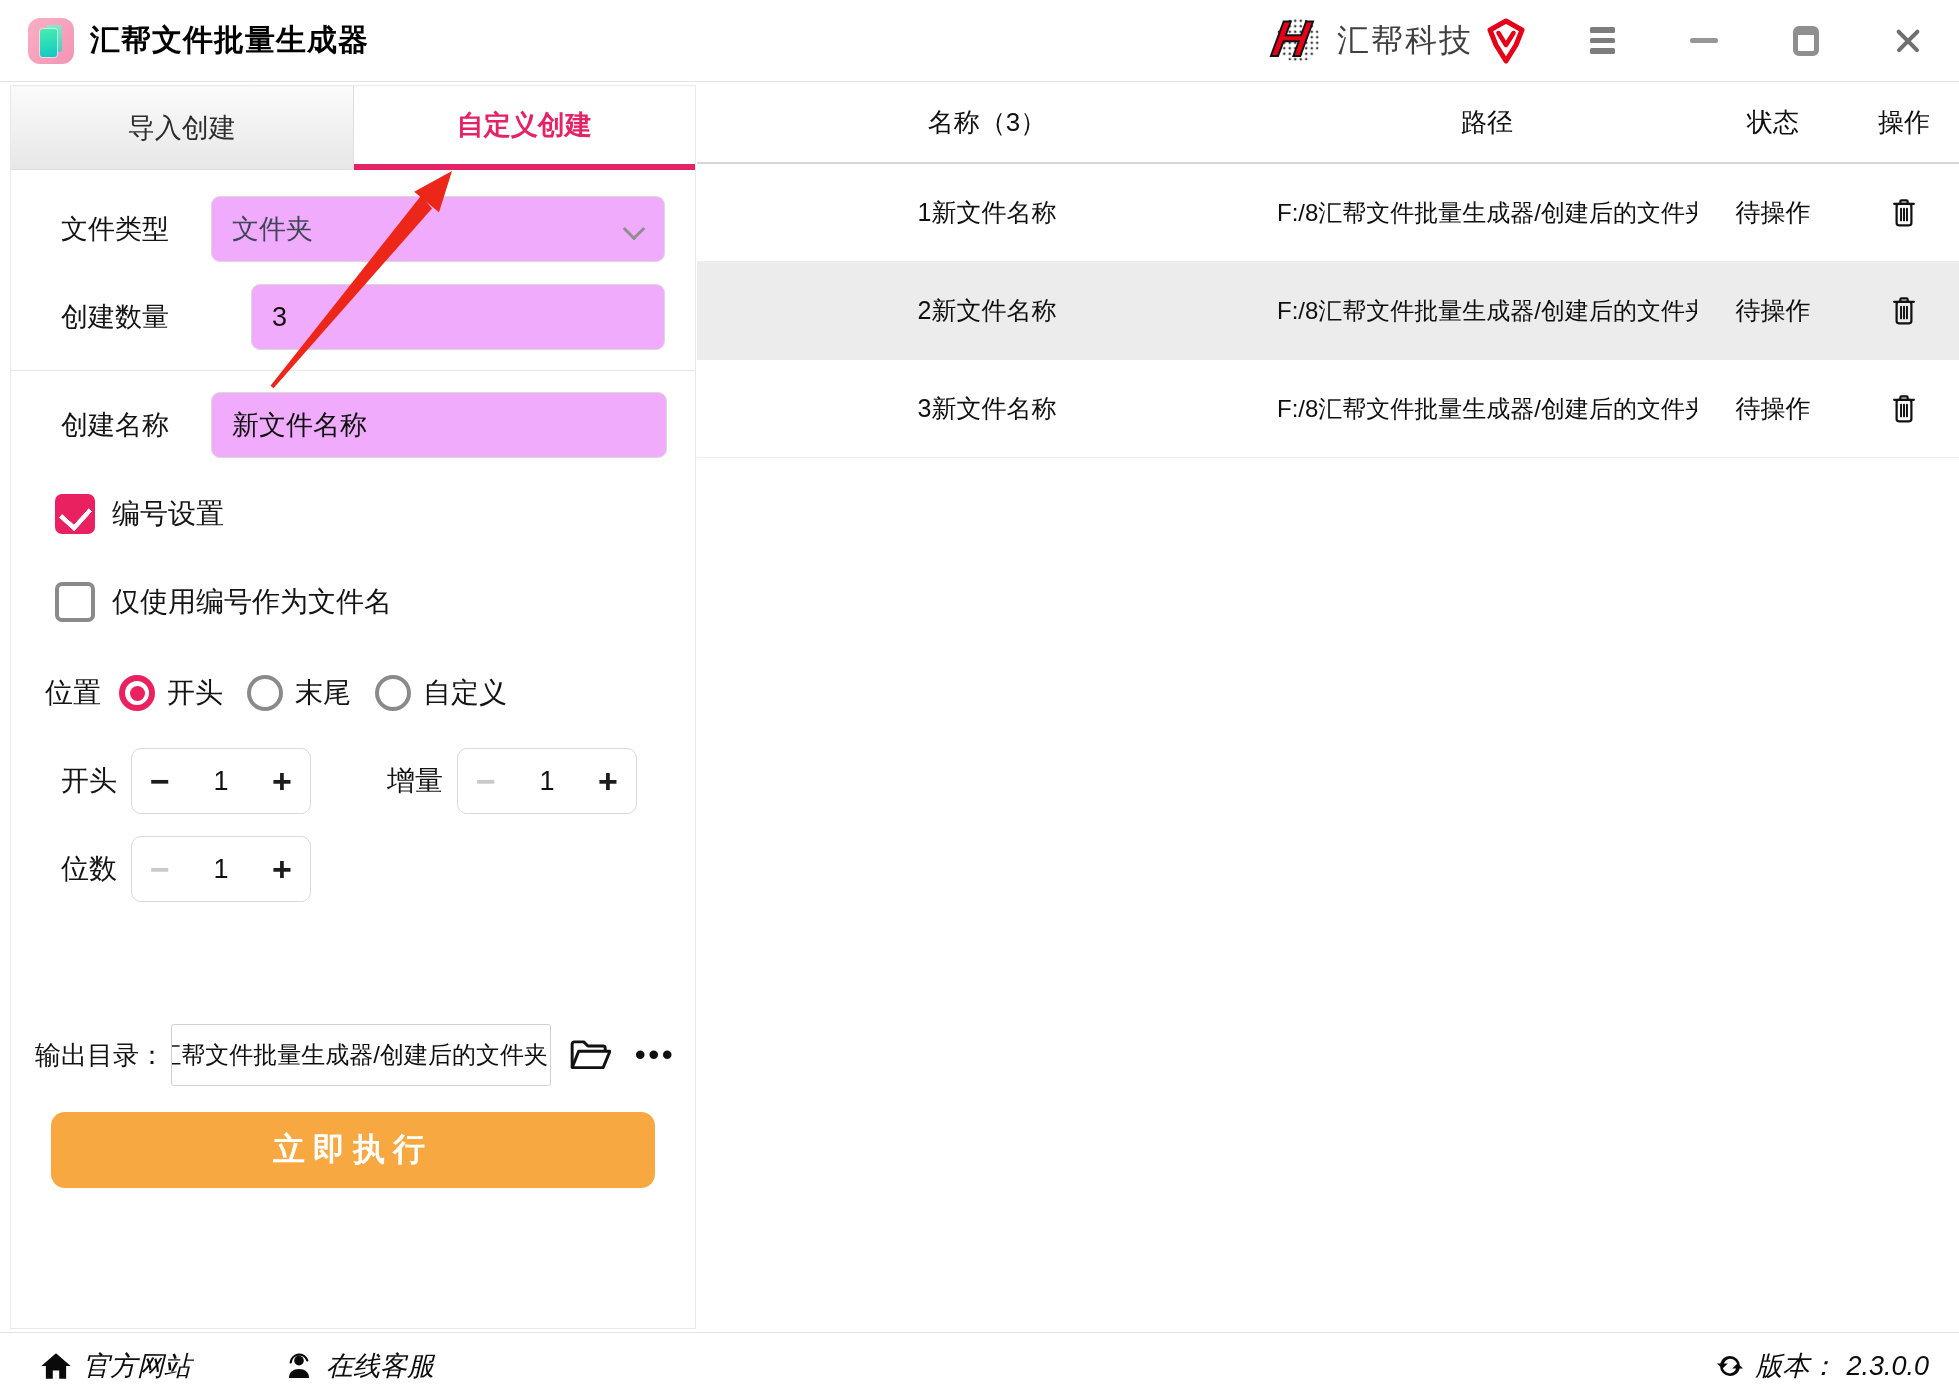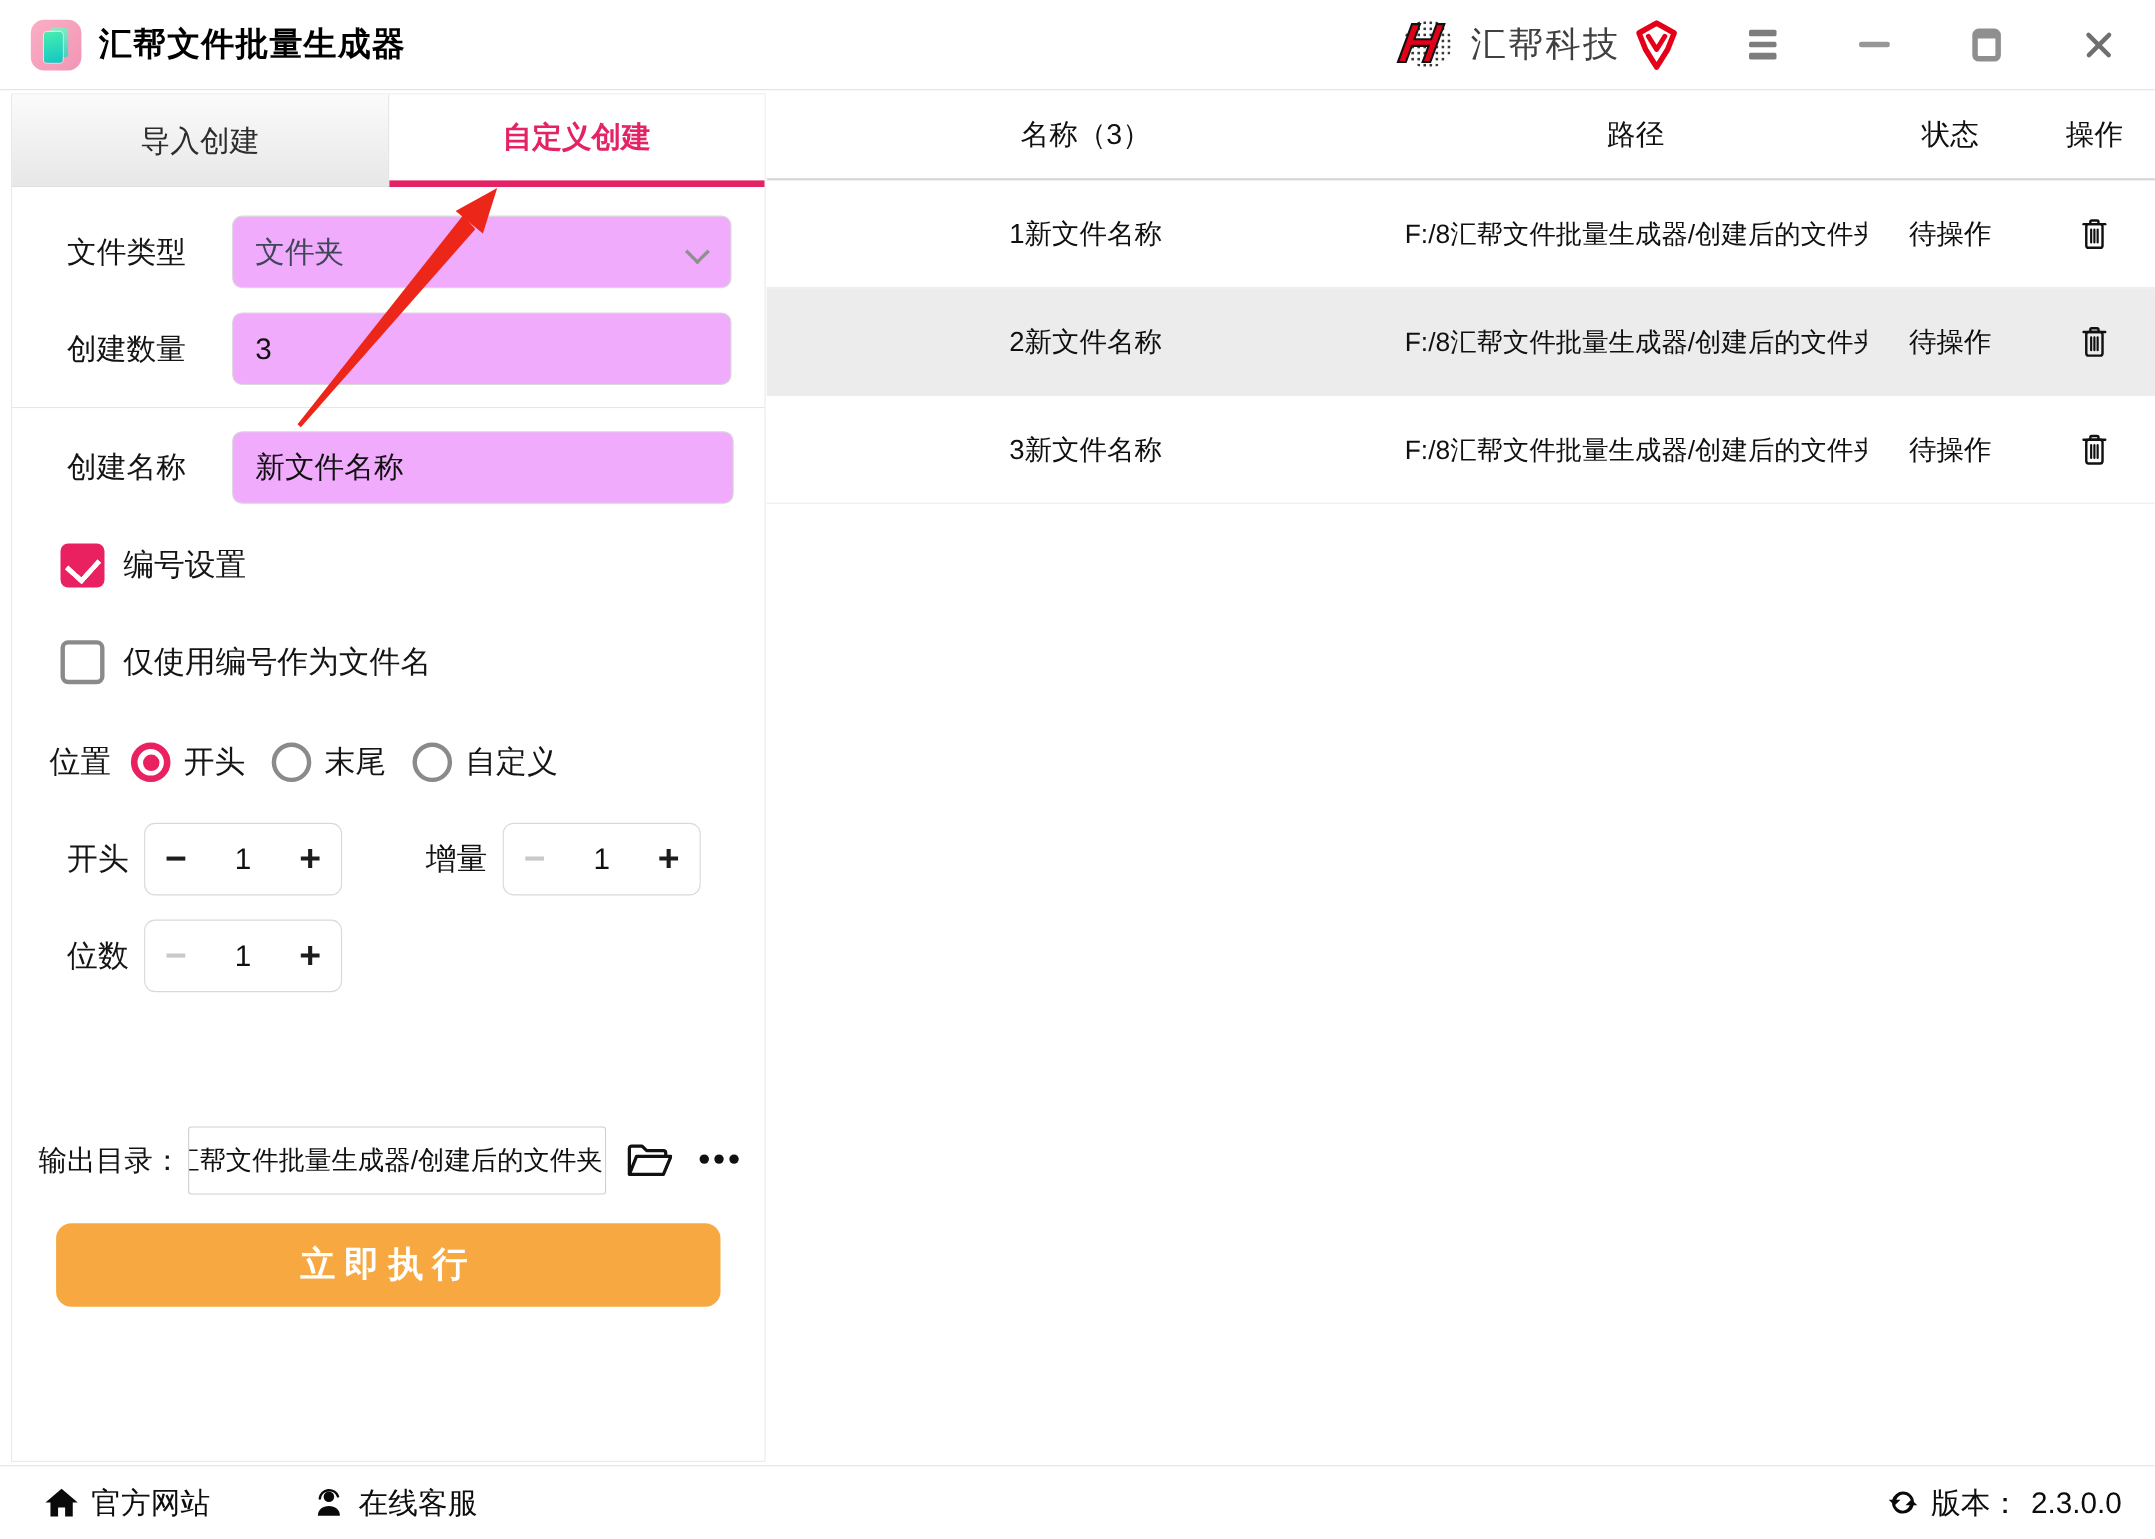--- a/index.html
+++ b/index.html
@@ -38,21 +38,21 @@
   
   .panel{position:absolute;left:10px;top:3px;width:686px;height:1244px;border:1px solid #e9e9e9;background:#fff;box-sizing:border-box;}
   .tabbar{display:flex;height:84px;}
   .tab{flex:1;display:flex;align-items:center;justify-content:center;font-size:27px;box-sizing:border-box;}
   .tab-import{background:linear-gradient(#fbfbfb,#e7e7e7);color:#2d2d2d;border-right:1px solid #dedede;border-bottom:1px solid #dedede;}
   .tab-custom{background:#fff;color:var(--accent);border-bottom:6px solid var(--accent);font-weight:700;}
 
   .row{display:flex;align-items:center;}
   .flabel{width:150px;font-size:27px;color:#141414;flex:none;}
   .fr1{margin:26px 30px 0 50px;}
-  .fr2{margin:22px 30px 0 50px;}
+  .fr2{margin:22px 30px 0 50px;gap:40px;}
   .fr3{margin:21px 28px 0 50px;}
   .control{flex:1;height:66px;border:1px solid #d9d9d9;border-radius:9px;display:flex;align-items:center;box-sizing:border-box;background:#f0abfc;position:relative;}
   .control .val{margin-left:20px;font-size:27px;color:#3f4658;}
   .control .val.dark{color:#101010;}
   .chev{position:absolute;right:22px;top:24px;width:13px;height:13px;border-right:3.5px solid #8f8f8f;border-bottom:3.5px solid #8f8f8f;transform:rotate(45deg);}
   .divider{height:1px;background:#e6e6e6;margin-top:20px;}
 
   .cbrow1{margin:36px 0 0 44px;}
   .cbrow2{margin:48px 0 0 44px;}
   .checkbox{width:40px;height:40px;border-radius:7px;flex:none;box-sizing:border-box;position:relative;}
@@ -93,21 +93,21 @@
   .content{position:absolute;left:697px;top:0;right:0;}
   .thead{display:grid;grid-template-columns:580px 420px 152px 110px;height:80px;align-items:center;border-bottom:2px solid #d6d6d6;}
   .thead span{text-align:center;font-size:26px;color:#101010;}
   .trow{display:grid;grid-template-columns:580px 420px 152px 110px;height:97px;align-items:center;border-bottom:1px solid #ededed;}
   .trow.alt{background:#ececec;}
   .tcell{text-align:center;font-size:25px;color:#101010;white-space:nowrap;overflow:hidden;}
   .tcell.path{font-size:24px;}
   .trashbtn{display:flex;justify-content:center;}
 
   
-  .statusbar{position:absolute;left:0;bottom:0;width:100%;height:67px;border-top:1px solid #e3e3e3;background:#fff;display:flex;align-items:center;box-sizing:border-box;}
+  .statusbar{position:absolute;left:0;bottom:0;width:100%;height:67px;border-top:1px solid #e3e3e3;background:#fff;display:flex;align-items:center;box-sizing:border-box;font-style:italic;}
   .footitem{display:flex;align-items:center;gap:11px;font-size:27px;color:#0d0d0d;}
   .site{margin-left:40px;}
   .support{margin-left:92px;}
   .version{margin-left:auto;margin-right:30px;display:flex;align-items:center;gap:10px;font-size:27px;color:#0d0d0d;}
 
   .arrowlayer{position:absolute;left:0;top:0;width:1959px;height:1399px;pointer-events:none;z-index:60;}
 
   :root{--accent:#e32366;--accent2:#ea2160;--orange:#f7a841;}
 </style>
 </head>

